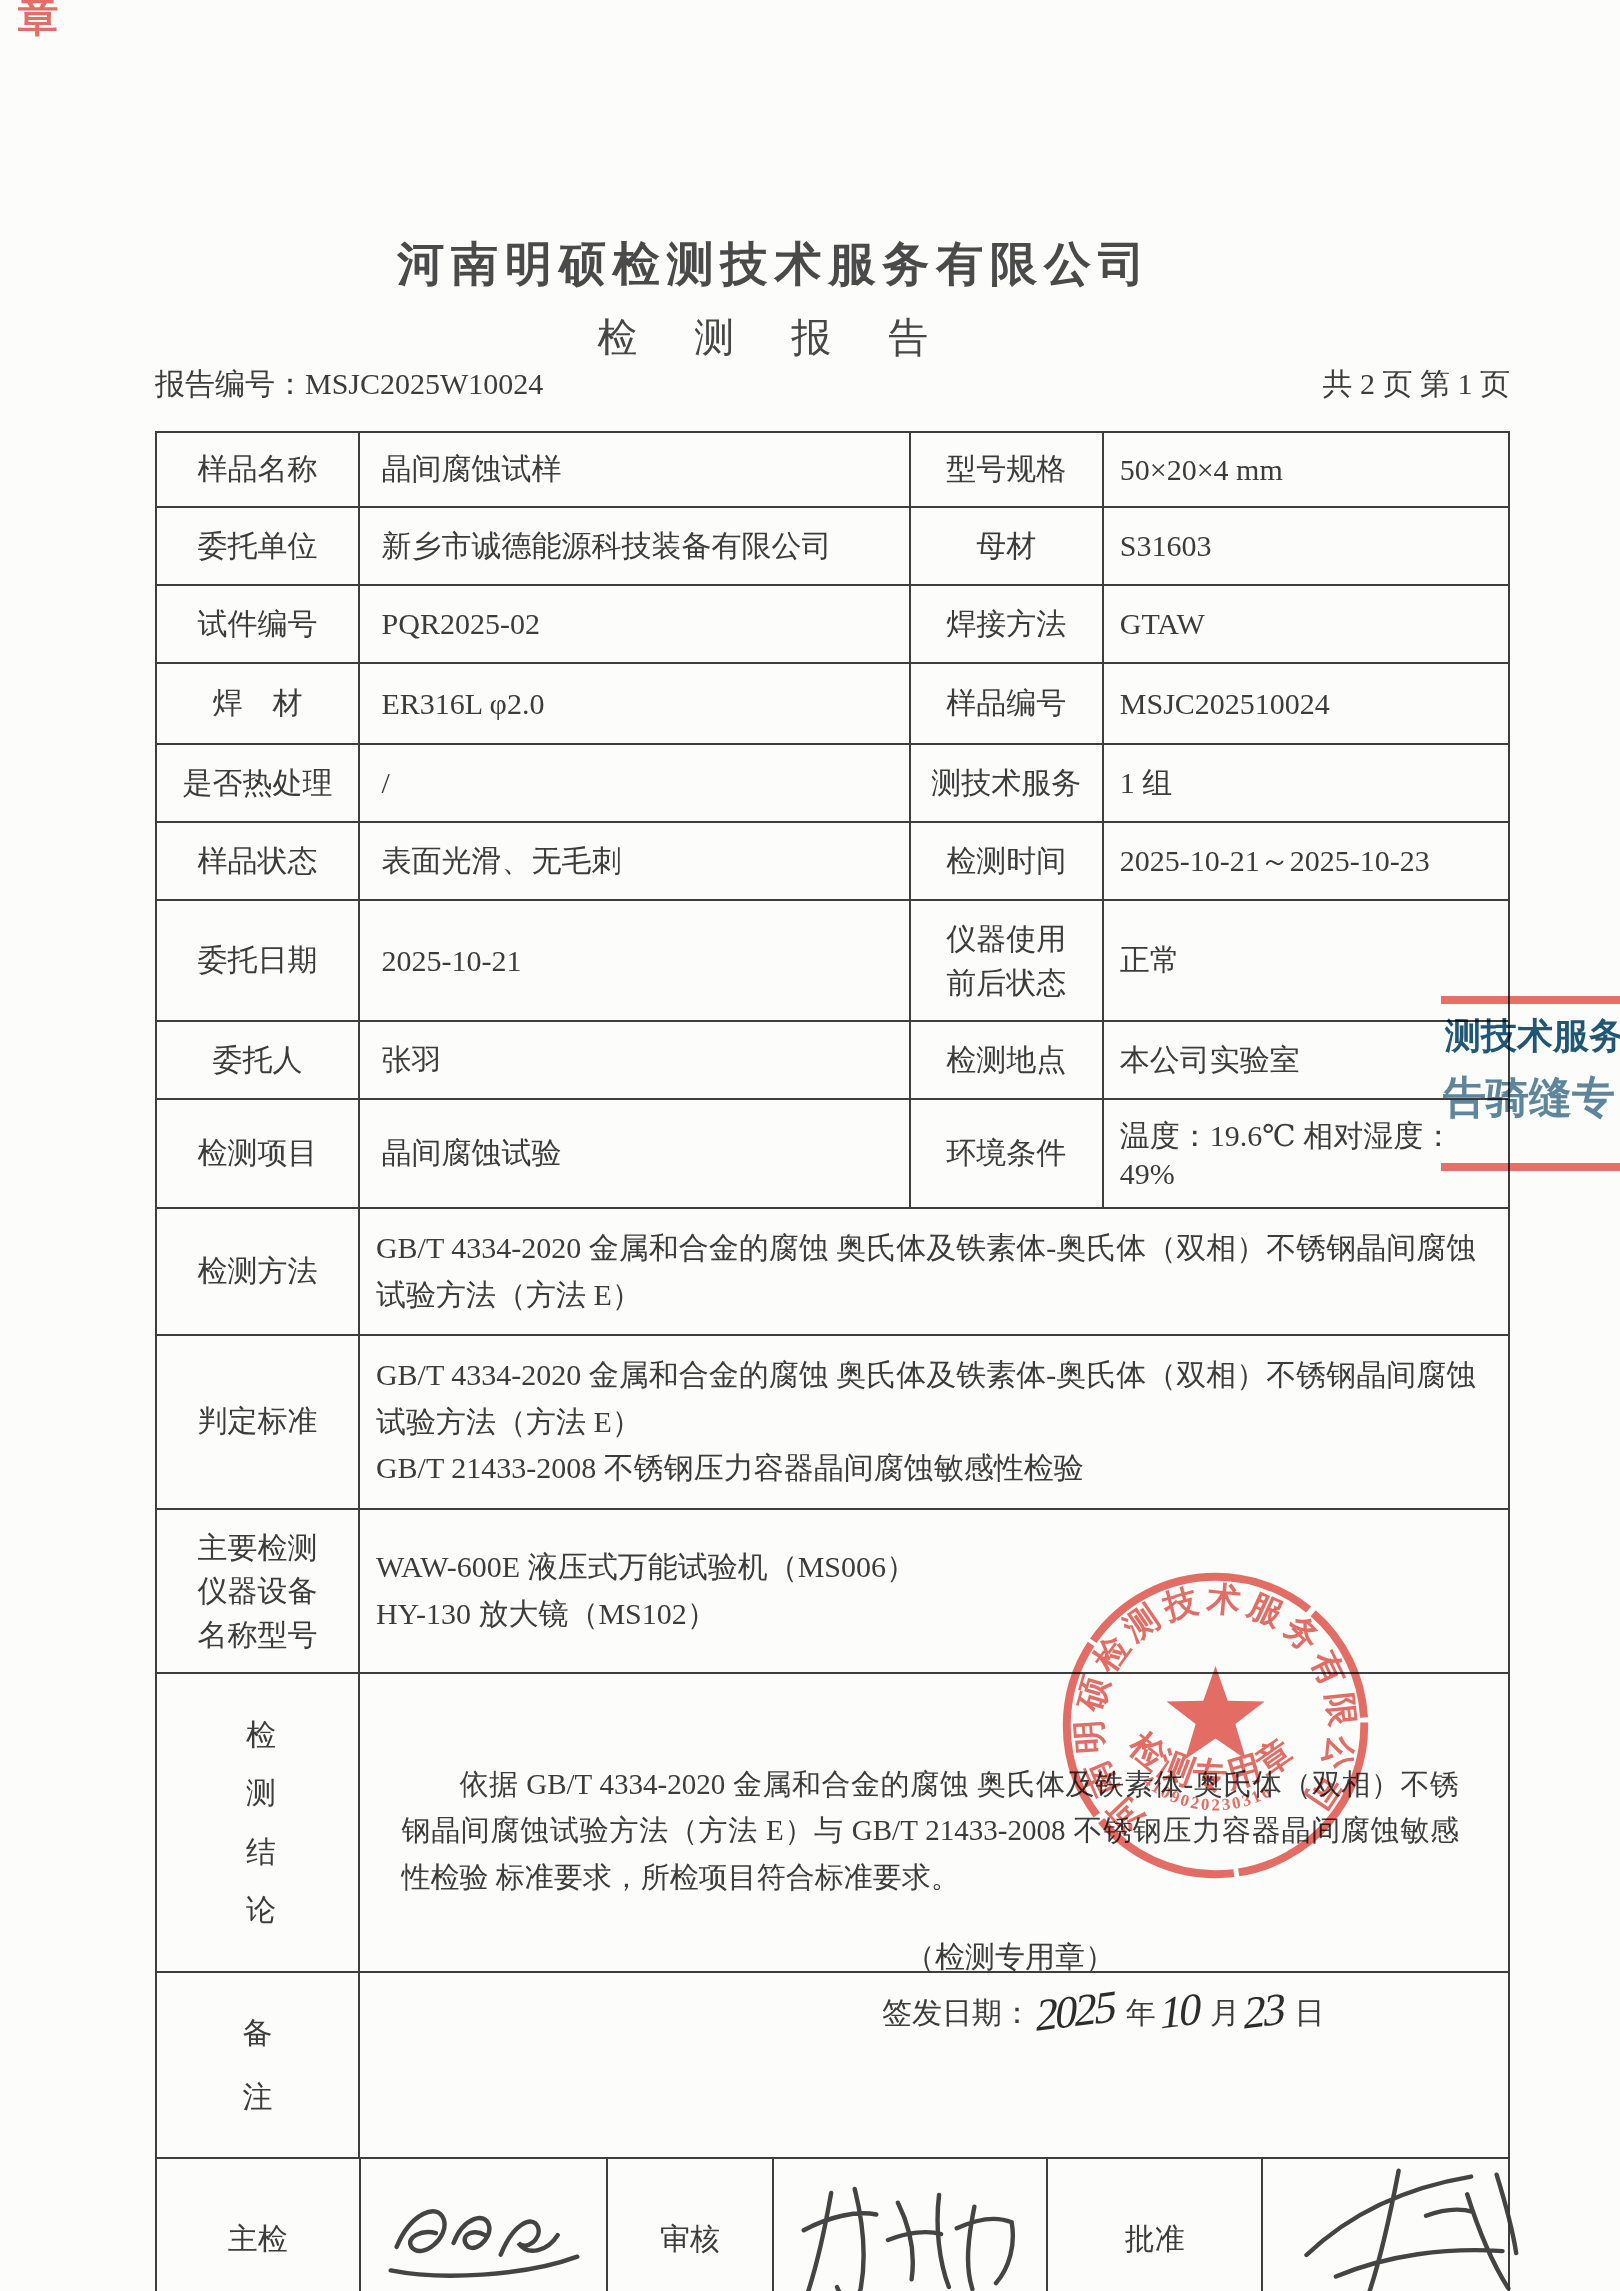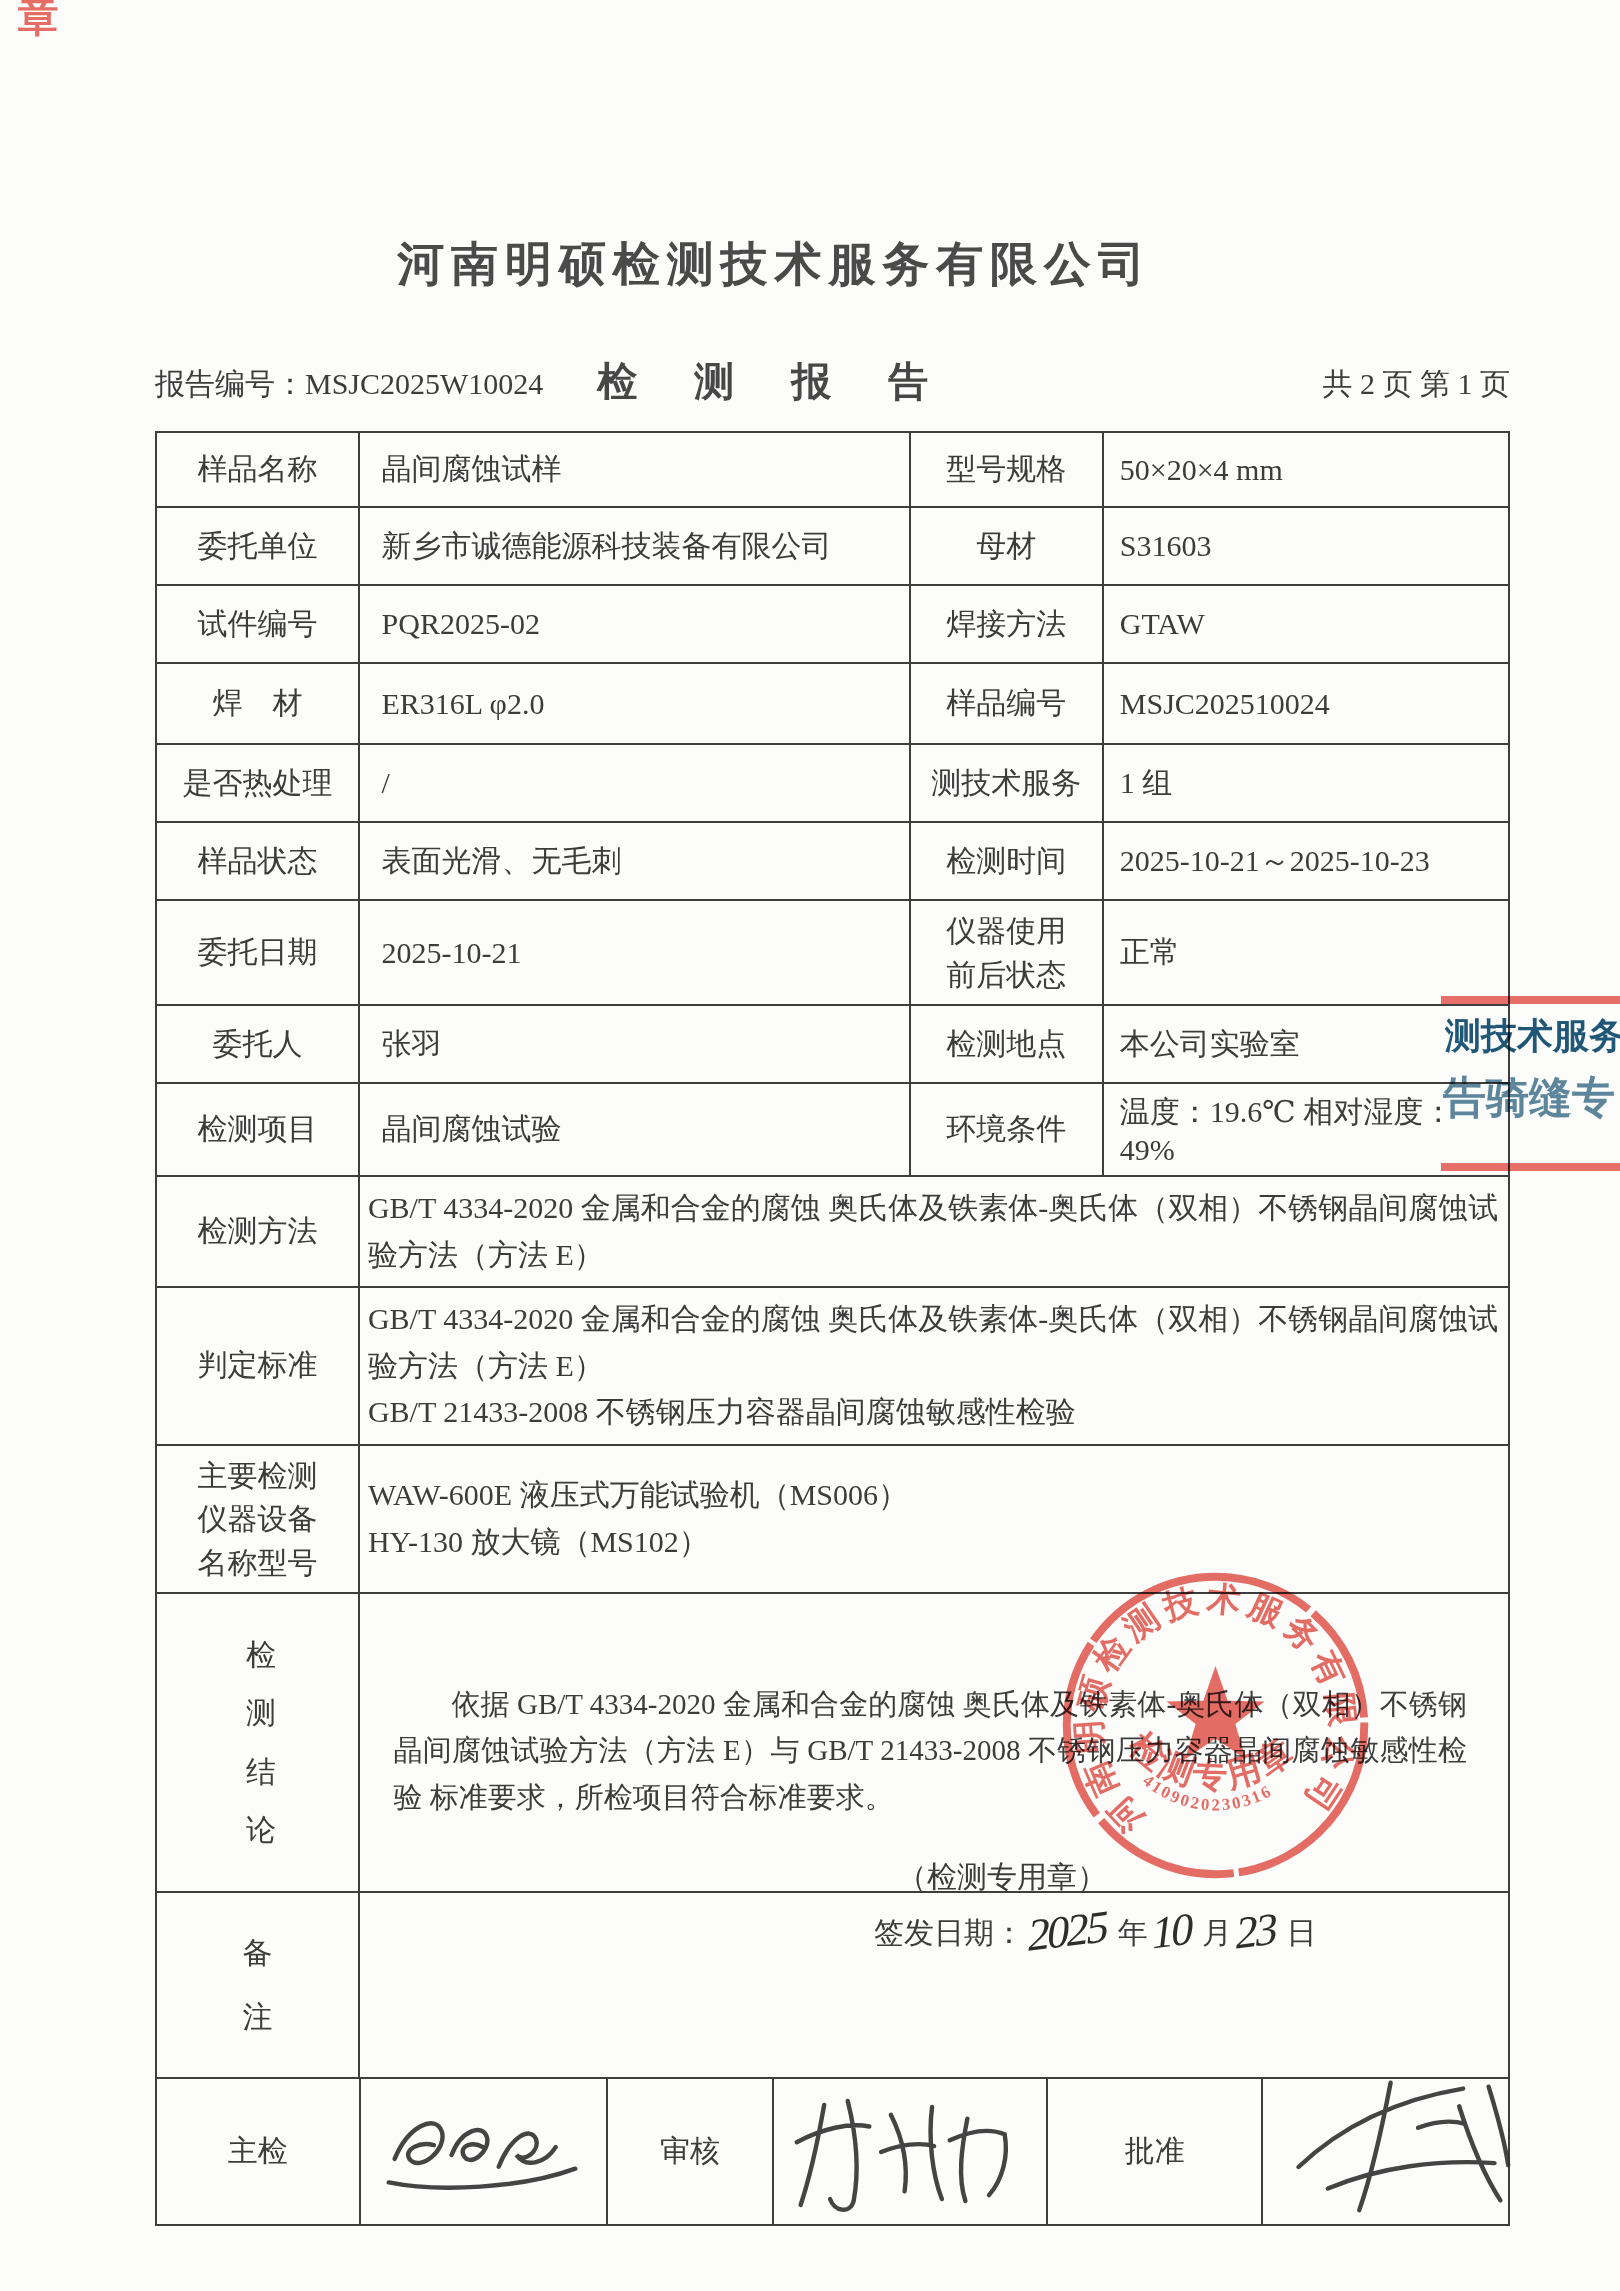--- a/index.html
+++ b/index.html
@@ -5,28 +5,28 @@
   html,body{margin:0;padding:0;}
   .page{
     position:relative; width:1620px; height:2292px; overflow:hidden;
     background:#fcfcfb; color:#3c3c3c;
     font-family:"Liberation Serif","DejaVu Serif",serif;
   }
   
   .title{position:absolute; top:233px; left:0; width:1549px; text-align:center;
     font-size:47px; font-weight:bold; letter-spacing:6.9px; color:#4a4a4a;}
   .subtitle{position:absolute; top:310px; left:0; width:1549px; text-align:center;
-    font-size:40px; font-weight:bold; letter-spacing:23.5px; color:#474747;margin-top:44px;}
+    font-size:40px; font-weight:normal; letter-spacing:23.5px; color:#474747;}
   .meta-line{position:absolute; top:364px; left:155px; width:1355px;
     display:flex; justify-content:space-between; font-size:30px; color:#3c3c3c;gap:32px;}
   
   .doc-table{position:absolute; left:155px; top:431px; width:1355px;
     border-collapse:collapse; table-layout:fixed;}
   .doc-table td{border:2px solid #3e3e3e; font-size:30px; color:#3c3c3c;
-    vertical-align:middle; padding:8px; overflow:visible;}
+    vertical-align:middle; padding:16px; overflow:visible;}
   td.lab{text-align:center;}
   td.val{padding-left:21.6px; text-align:left;}
   td.val4{padding-left:15.7px; text-align:left;}
   .wrap4{display:inline-block; width:4.35em; line-height:1.45; word-break:break-all; text-align:center;}
   .vert{display:inline-block; width:1.3em; line-height:1.95; word-break:break-all; text-align:center;margin-left:7px;}
   .vert2{display:inline-block; width:1.3em; line-height:2.15; word-break:break-all; text-align:center;}
   .multiline{padding:9.8px 29px 9.8px 25.5px; line-height:1.55;}
   .env{font-size:28px; padding-left:13.7px;}
   
   .concl-wrap{position:relative; height:100%; padding:15.7px 33px 0 25.5px;}

